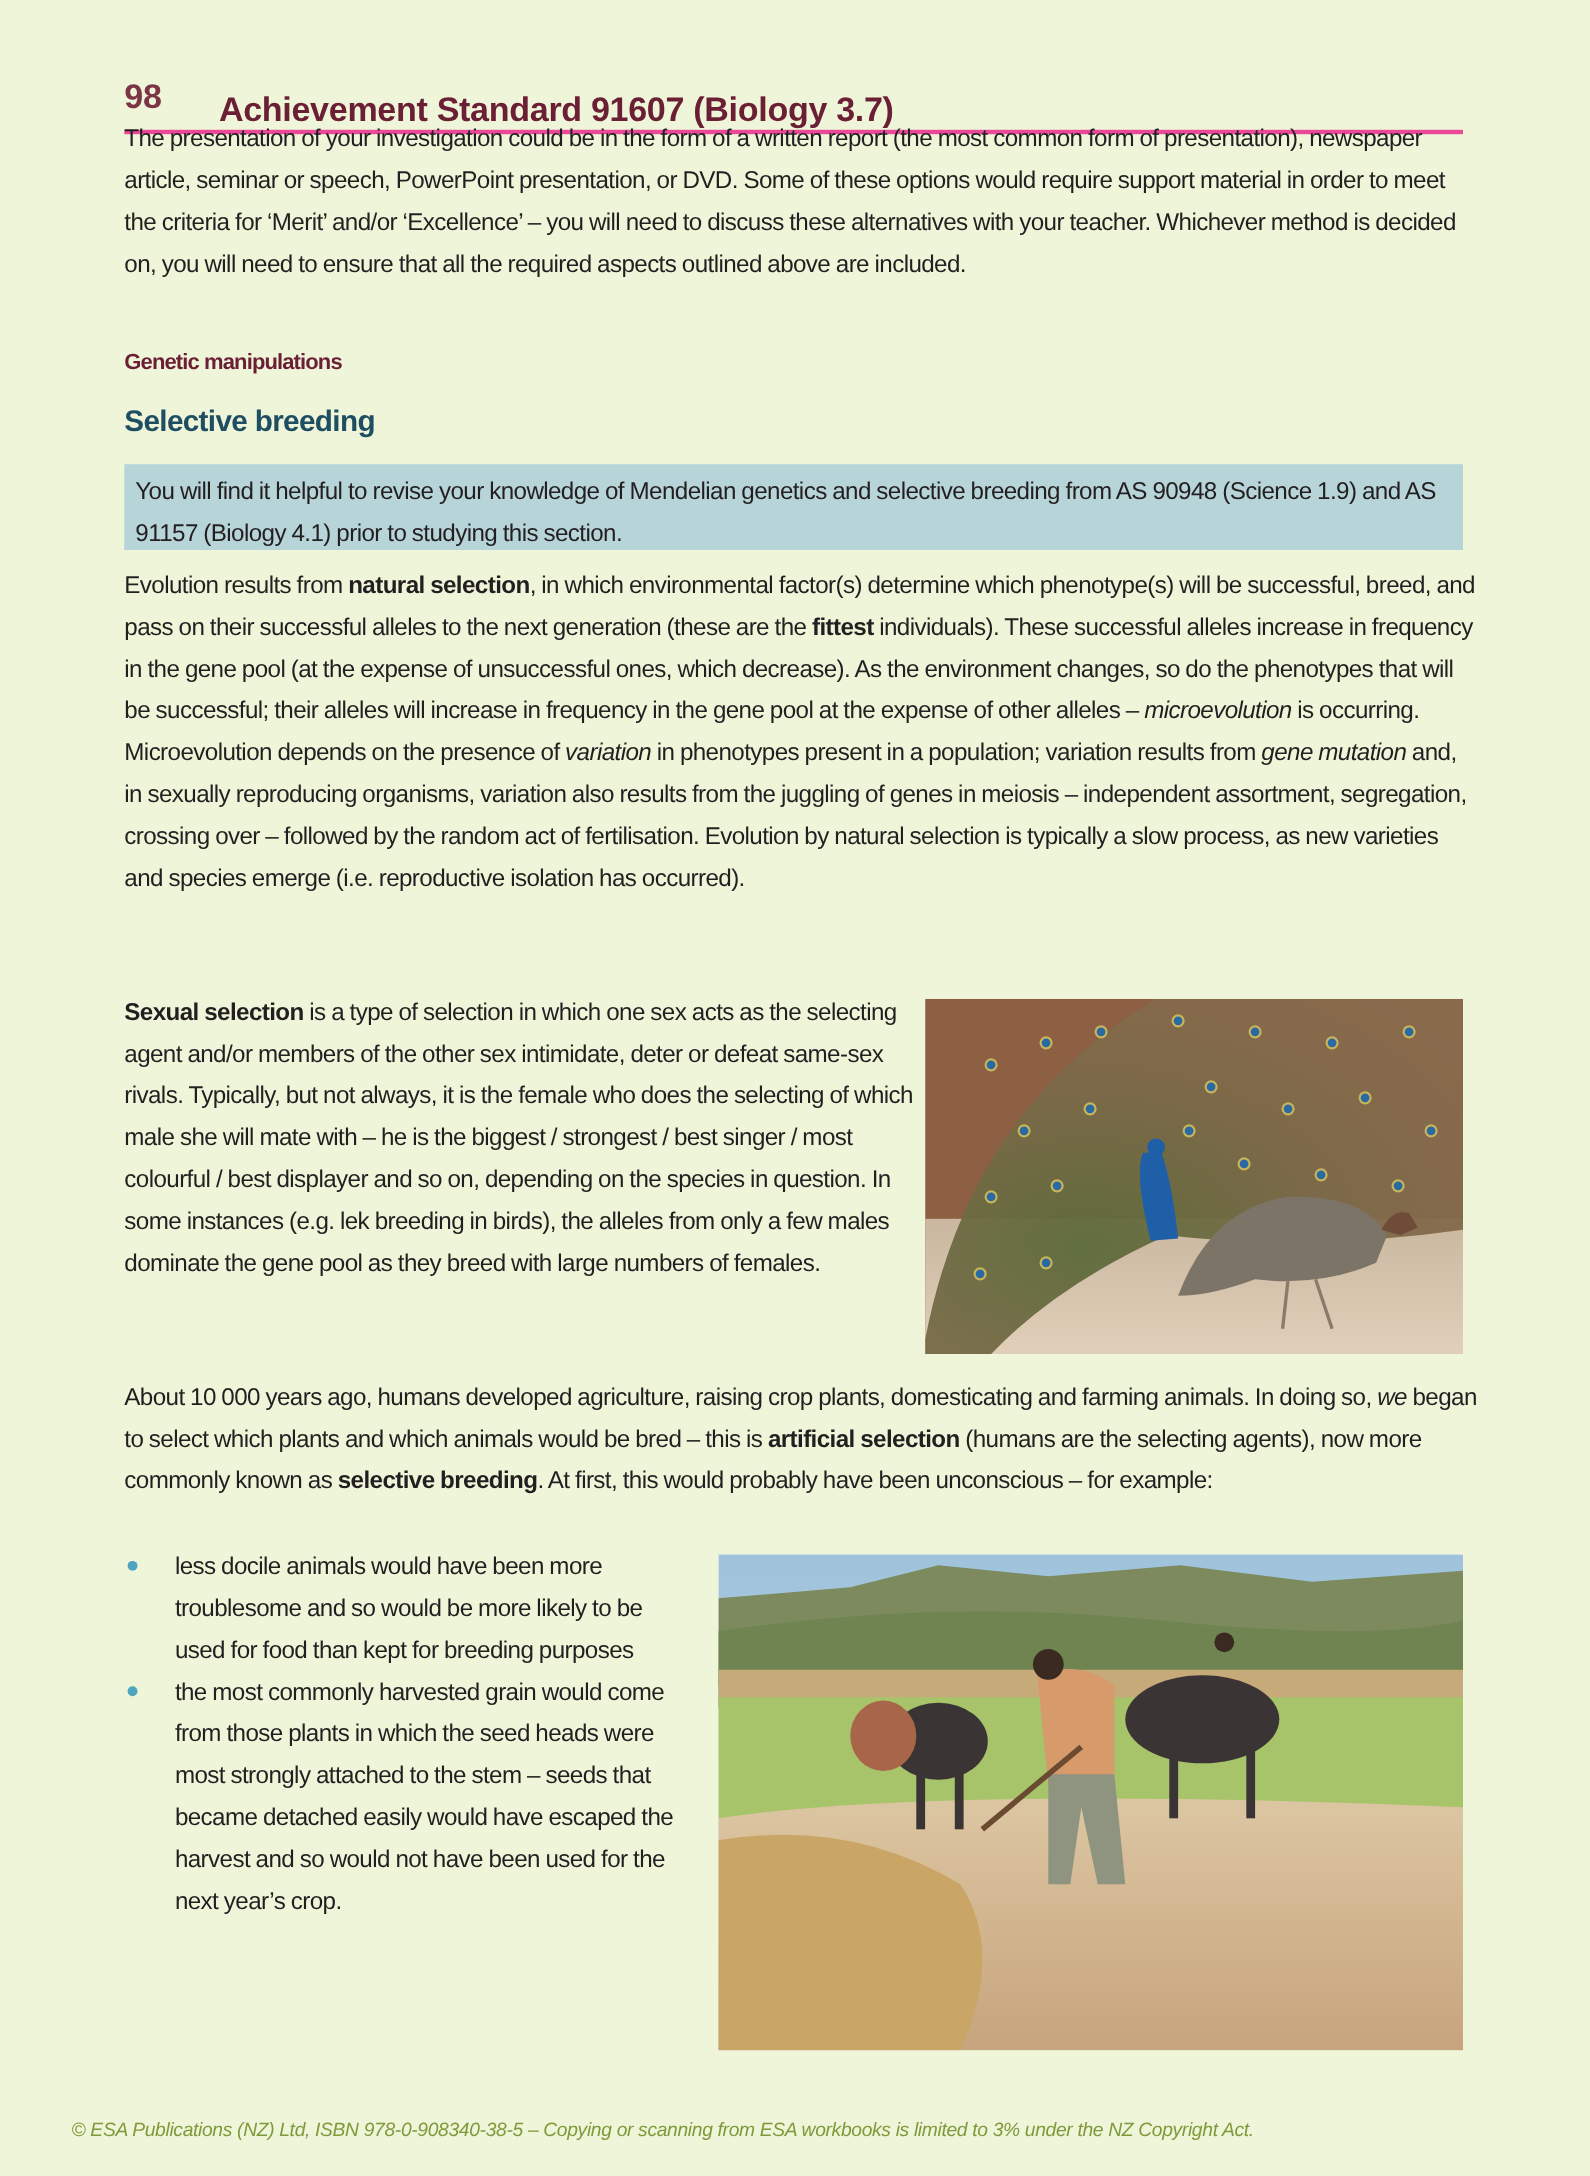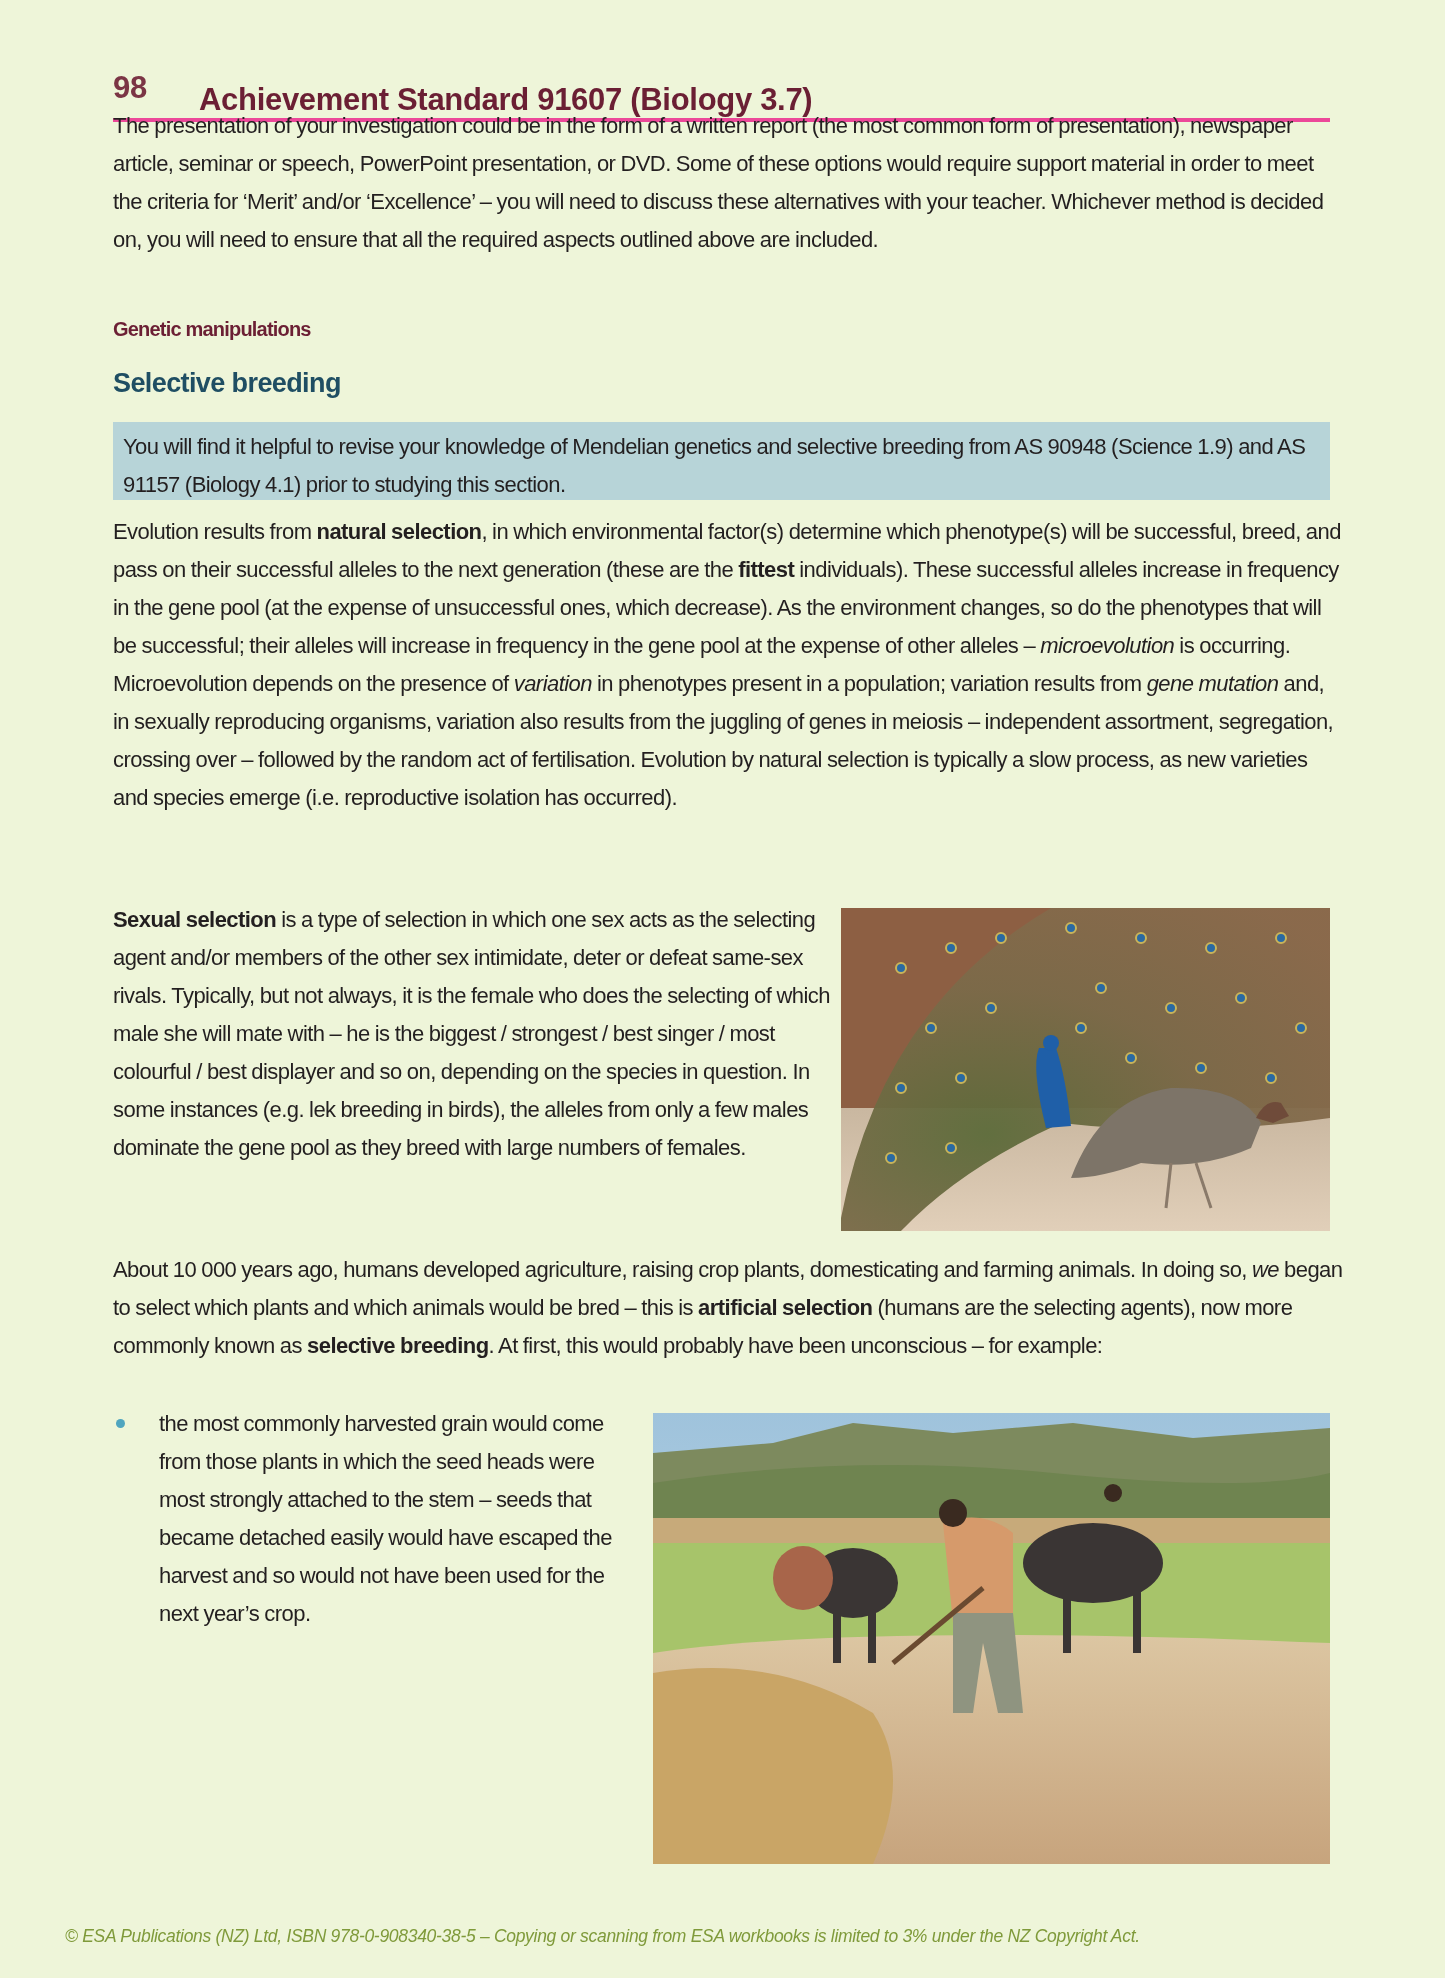--- a/index.html
+++ b/index.html
@@ -130,20 +130,24 @@
       <line x1="330" y1="255" x2="325" y2="300" stroke="#8a7a6a" stroke-width="3"></line>
       <line x1="355" y1="255" x2="370" y2="300" stroke="#8a7a6a" stroke-width="3"></line>
     </svg>
   </div>
 
   <p class="body-text p4" style="margin:0"><span>About 10 000 years ago, humans developed agriculture, raising crop plants, domesticating and farming animals. In doing so, </span><i>we</i><span> began to select which plants and which animals would be bred – this is </span><b>artificial selection</b><span> (humans are the selecting agents), now more commonly known as </span><b>selective breeding</b><span>. At first, this would probably have been unconscious – for example:</span></p>
 
   <ul class="bullets body-text">
     <li>
       <span class="dot"></span>
+      <span>less docile animals would have been more troublesome and so would be more likely to be used for food than kept for breeding purposes</span>
+    </li>
+    <li>
+      <span class="dot"></span>
       <span>the most commonly harvested grain would come from those plants in which the seed heads were most strongly attached to the stem – seeds that became detached easily would have escaped the harvest and so would not have been used for the next year’s crop.</span>
     </li>
   </ul>
 
   <div class="photo farm" title="Farmer threshing grain with cattle">
     <svg width="677" height="451" viewBox="0 0 677 451">
       <defs>
         <linearGradient id="sky" x1="0" y1="0" x2="0" y2="1">
           <stop offset="0" stop-color="#9fc3dc"></stop>
             <stop offset="1" stop-color="#c8dbe6"></stop>

